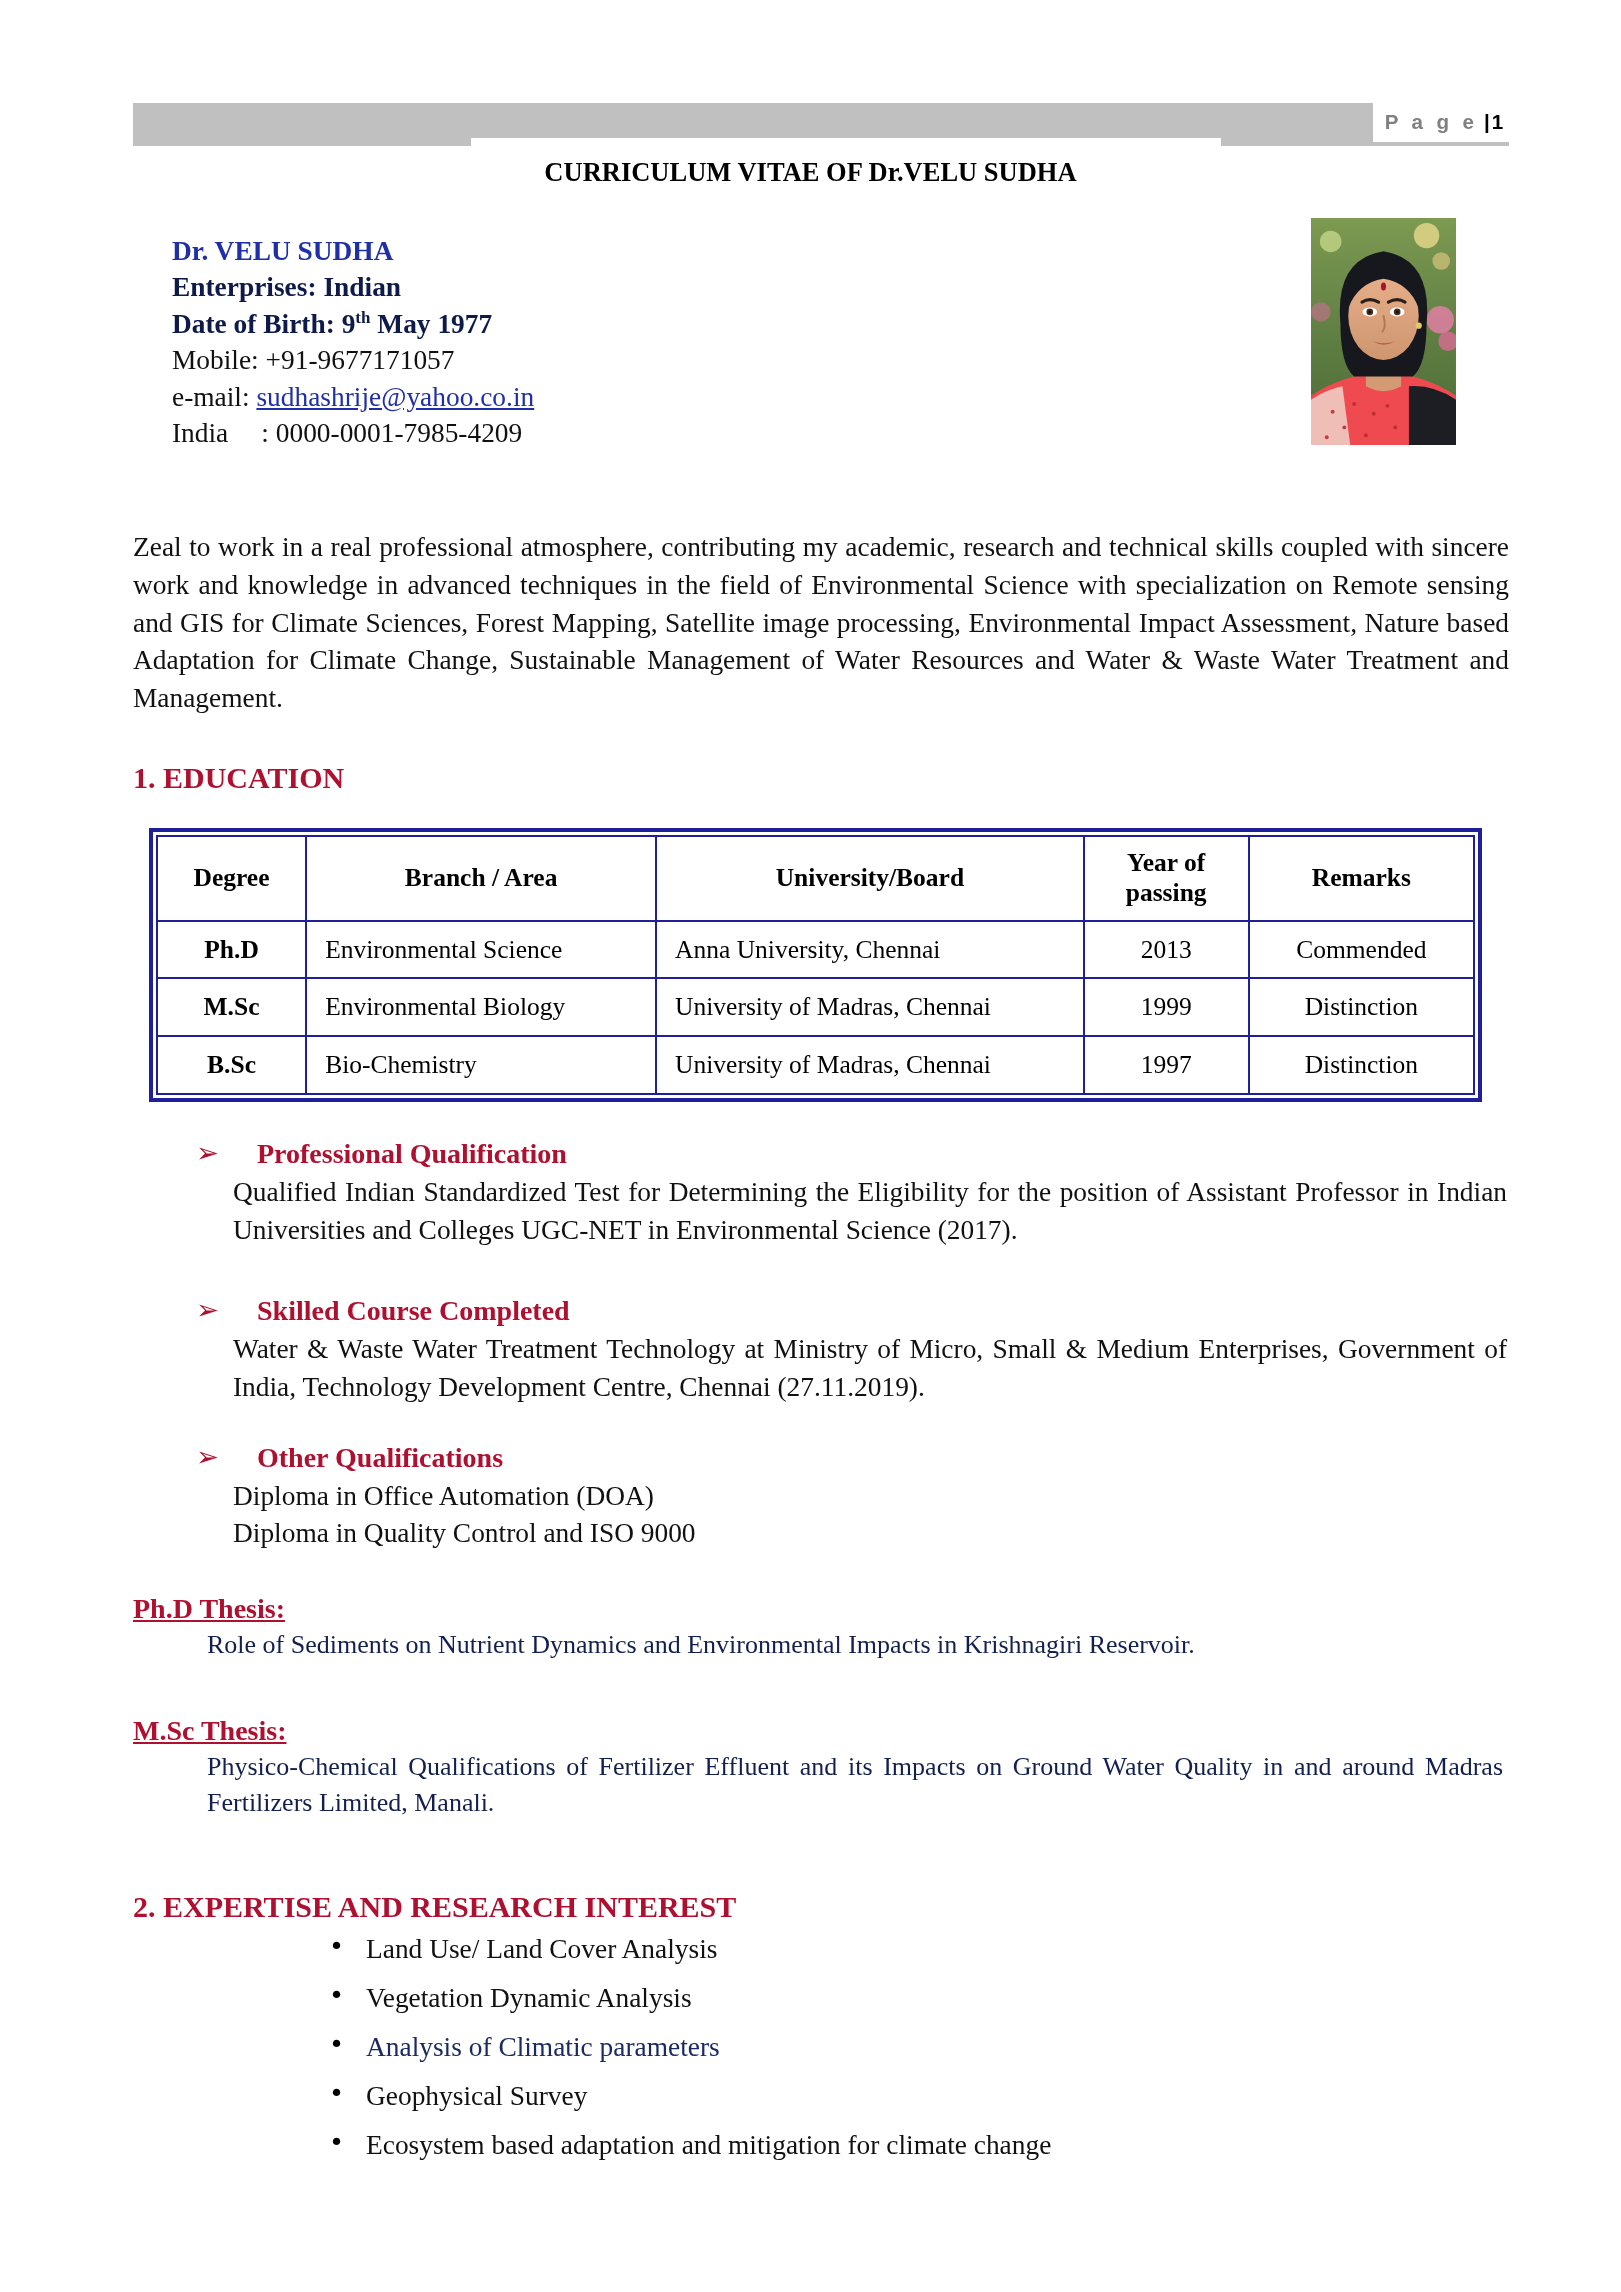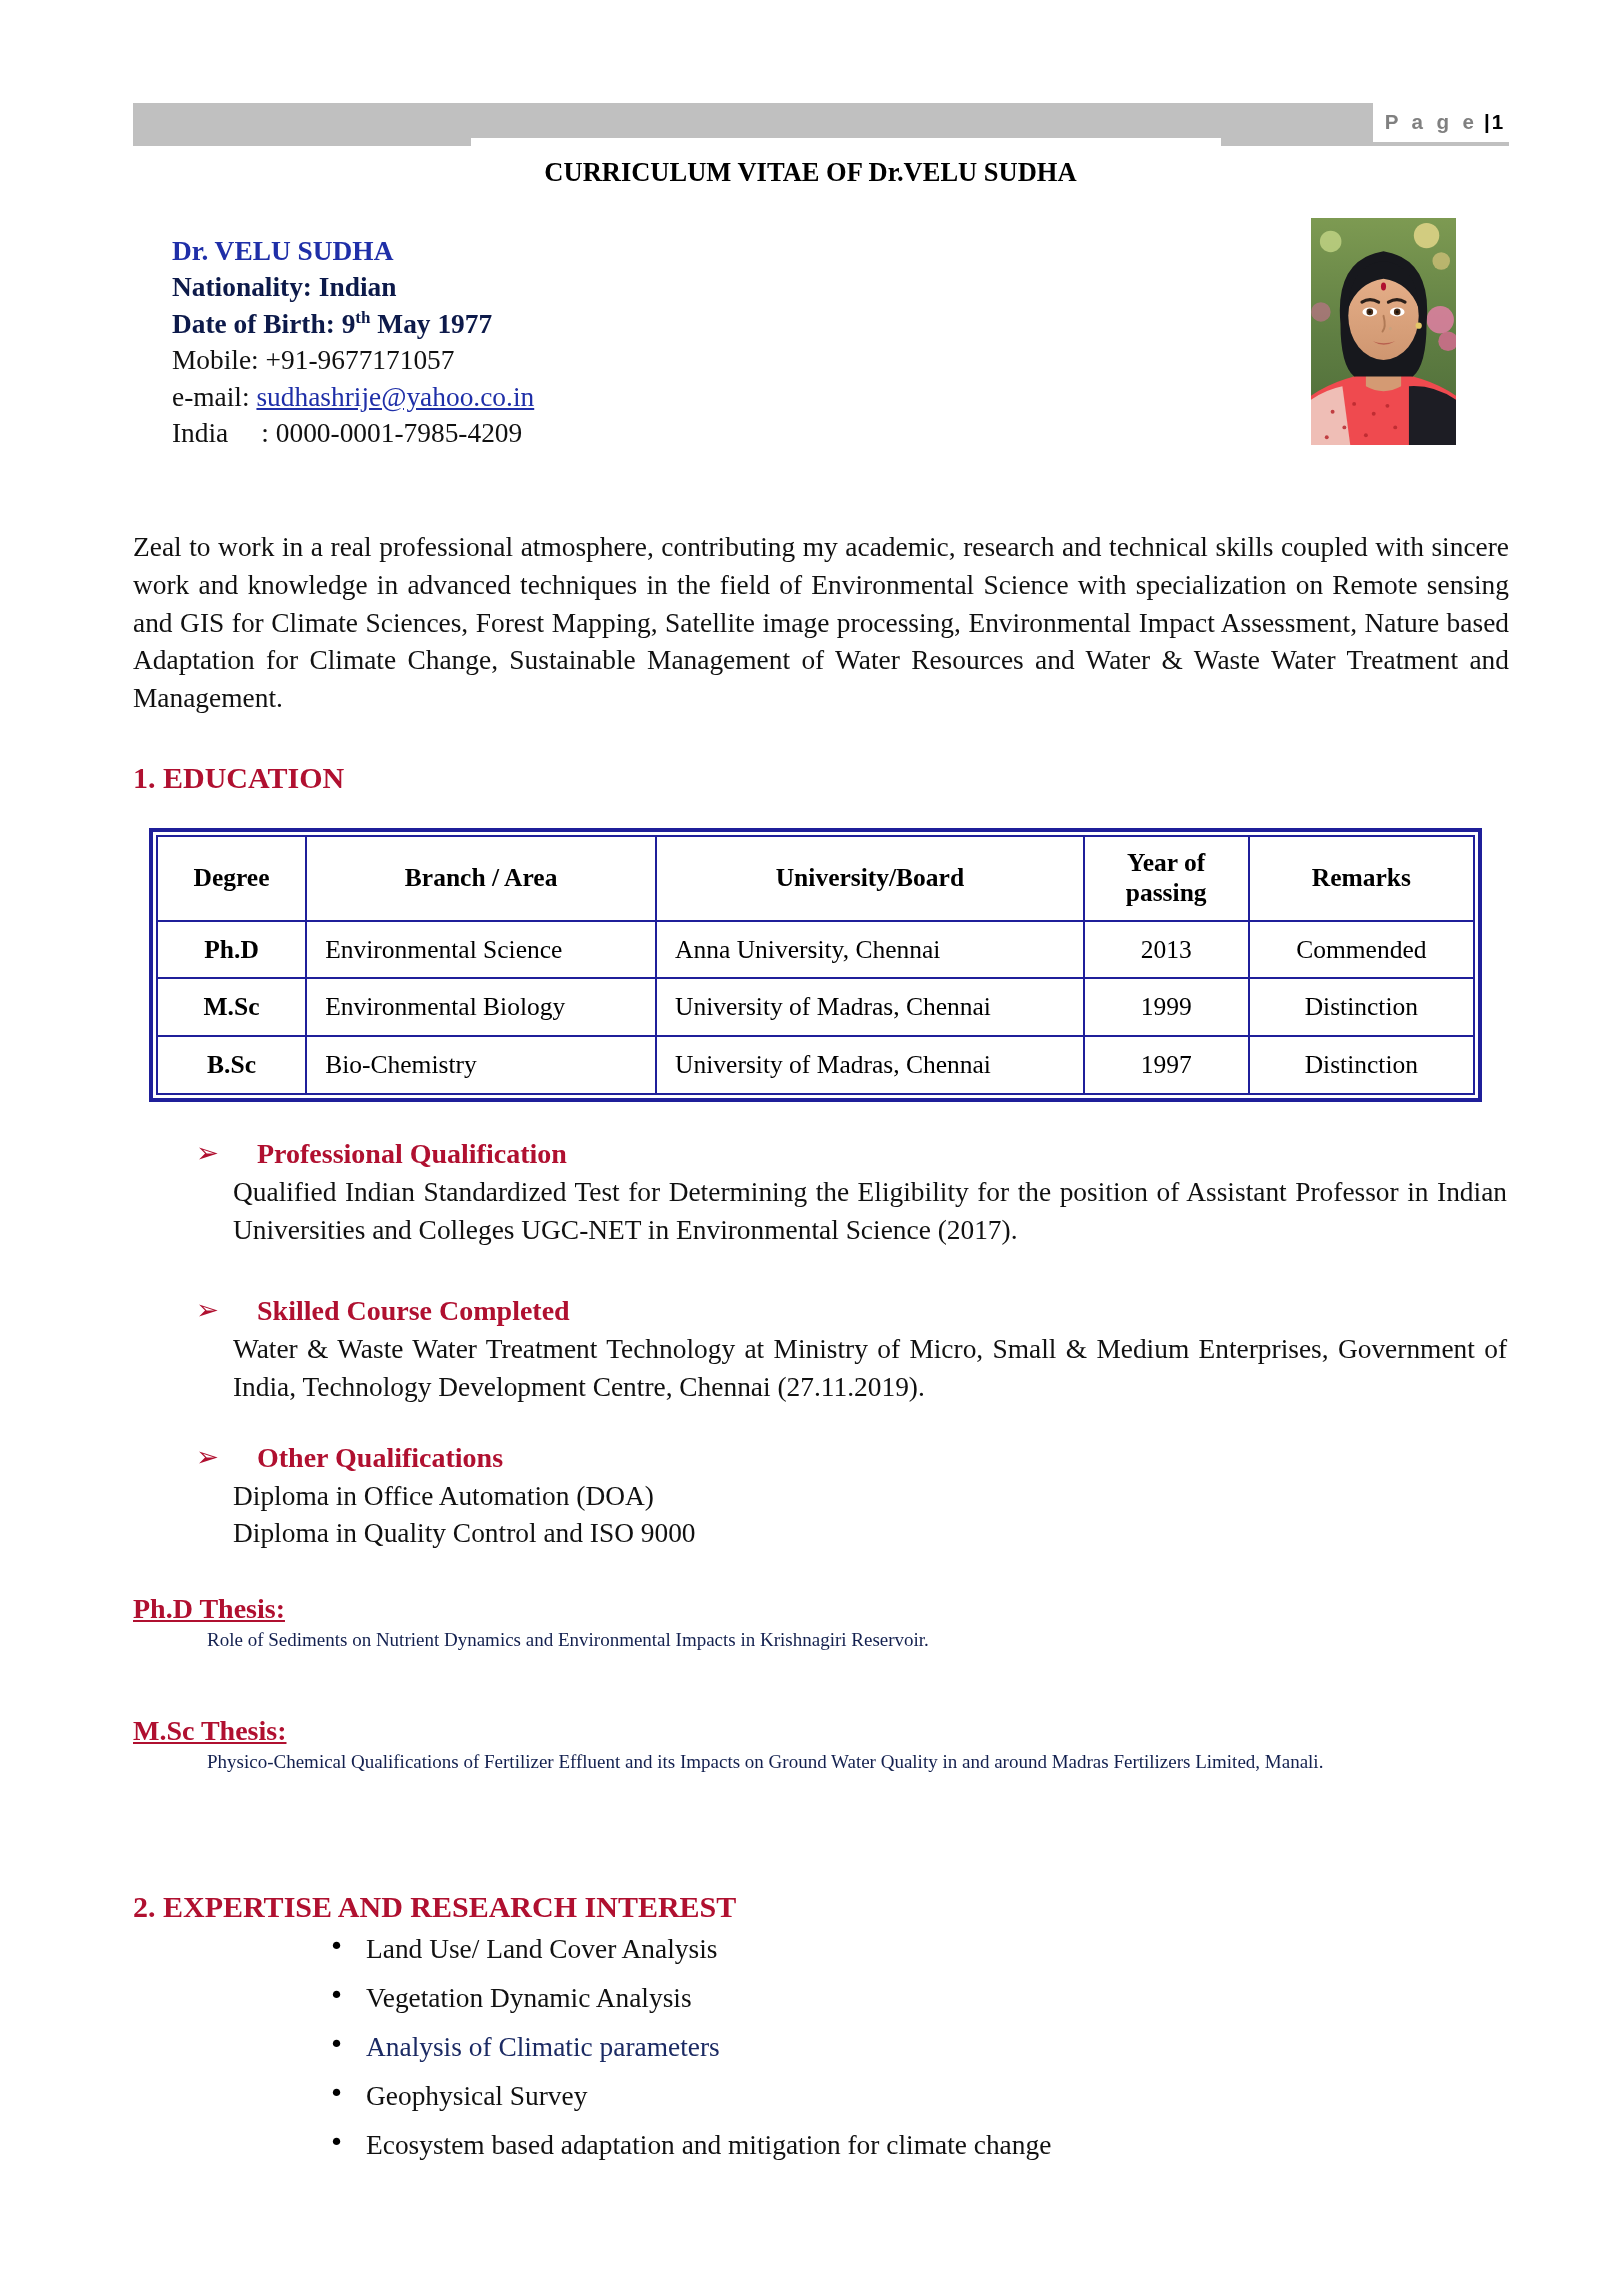--- a/index.html
+++ b/index.html
@@ -243,21 +243,21 @@
   .thesis-label {
     font-size: 28px;
     font-weight: bold;
     color: #b01030;
     text-decoration: underline;
     display: inline-block;
   }
   .thesis-text {
     margin-left: 74px;
     margin-top: 2px;
-    font-size: 19px;
+    font-size: 26px;
     line-height: 1.38;
     text-align: justify;
     color: #13204f;
     width: 1296px;
   }
 
   
   .expertise-list {
     position: absolute;
     left: 323px;
@@ -298,21 +298,21 @@
       <span class="page-sep">|</span>
       <span class="page-num">1</span>
     </div>
   </div>
 
   <div class="doc-title">CURRICULUM VITAE OF Dr.VELU SUDHA</div>
 
   <div class="personal">
     <div class="p-name">Dr. VELU SUDHA</div>
     <div class="p-nat">
-      <span>Nationality:</span>
+      <span>Enterprises:</span>
       <span>Indian</span>
     </div>
     <div class="p-dob">
       <span>Date of Birth:</span>
       <span>9</span><sup>th</sup>
       <span>May 1977</span>
     </div>
     <div class="p-plain">
       <span>Mobile:</span>
       <span>+91-9677171057</span>

